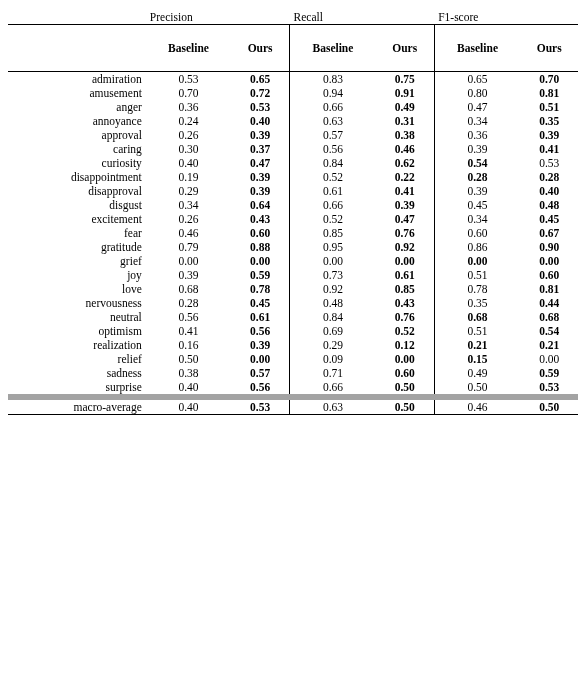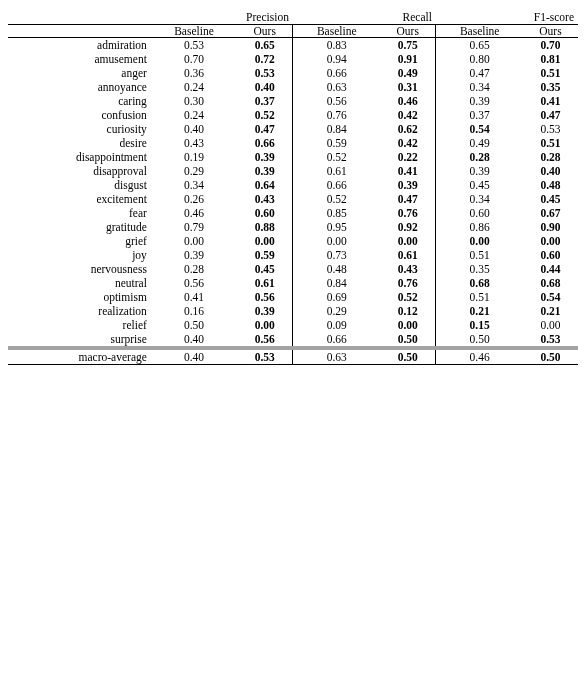--- a/index.html
+++ b/index.html
@@ -9,45 +9,45 @@
       font-size: 12px;
       padding: 10px 8px;
       width: 586px;
     }
     table {
       border-collapse: collapse;
       width: 100%;
       font-size: 11.5px;
     }
     .header-top th {
-      text-align: right;
+      text-align: left;
       font-weight: normal;
       padding: 1px 4px;
       border: none;
     }
     .header-sub th {
       text-align: center;
-      font-weight: normal;
-      padding: 0 4px;
+      font-weight: bold;
+      padding: 17px 4px;
       border-top: 1px solid #000;
       border-bottom: 1px solid #000;
     }
     .header-sub th:first-child {
       border-left: none;
       text-align: left;
     }
     td {
       padding: 1px 4px;
       text-align: center;
     }
     td:first-child {
       text-align: right;
     }
     tr.last-row td {
-      border-top: 4px solid #a3a3a3;
+      border-top: 6px solid #a3a3a3;
       border-bottom: 1px solid #000;
       margin-top: 40px;
     }
     .bold { font-weight: bold; }
     
     .col-sep-left {
       border-left: 1px solid #000;
     }
     th.col-sep-left {
       border-left: 1px solid #000;
@@ -108,56 +108,47 @@
       <tr>
         <td>annoyance</td>
         <td>0.24</td>
         <td class="bold">0.40</td>
         <td class="col-sep-left">0.63</td>
         <td class="bold">0.31</td>
         <td class="col-sep-left">0.34</td>
         <td class="bold">0.35</td>
       </tr>
       <tr>
+        <td>approval</td>
+        <td>0.26</td>
+        <td class="bold">0.39</td>
+        <td class="col-sep-left">0.57</td>
+        <td class="bold">0.38</td>
+        <td class="col-sep-left">0.36</td>
+        <td class="bold">0.39</td>
+      </tr>
+      <tr>
         <td>caring</td>
         <td>0.30</td>
         <td class="bold">0.37</td>
         <td class="col-sep-left">0.56</td>
         <td class="bold">0.46</td>
         <td class="col-sep-left">0.39</td>
         <td class="bold">0.41</td>
       </tr>
       <tr>
-        <td>confusion</td>
-        <td>0.24</td>
-        <td class="bold">0.52</td>
-        <td class="col-sep-left">0.76</td>
-        <td class="bold">0.42</td>
-        <td class="col-sep-left">0.37</td>
-        <td class="bold">0.47</td>
-      </tr>
-      <tr>
         <td>curiosity</td>
         <td>0.40</td>
         <td class="bold">0.47</td>
         <td class="col-sep-left">0.84</td>
         <td class="bold">0.62</td>
         <td class="col-sep-left bold">0.54</td>
         <td>0.53</td>
       </tr>
       <tr>
-        <td>desire</td>
-        <td>0.43</td>
-        <td class="bold">0.66</td>
-        <td class="col-sep-left">0.59</td>
-        <td class="bold">0.42</td>
-        <td class="col-sep-left">0.49</td>
-        <td class="bold">0.51</td>
-      </tr>
-      <tr>
         <td>disappointment</td>
         <td>0.19</td>
         <td class="bold">0.39</td>
         <td class="col-sep-left">0.52</td>
         <td class="bold">0.22</td>
         <td class="col-sep-left bold">0.28</td>
         <td class="bold">0.28</td>
       </tr>
       <tr>
         <td>disapproval</td>
@@ -216,20 +207,29 @@
       <tr>
         <td>joy</td>
         <td>0.39</td>
         <td class="bold">0.59</td>
         <td class="col-sep-left">0.73</td>
         <td class="bold">0.61</td>
         <td class="col-sep-left">0.51</td>
         <td class="bold">0.60</td>
       </tr>
       <tr>
+        <td>love</td>
+        <td>0.68</td>
+        <td class="bold">0.78</td>
+        <td class="col-sep-left">0.92</td>
+        <td class="bold">0.85</td>
+        <td class="col-sep-left">0.78</td>
+        <td class="bold">0.81</td>
+      </tr>
+      <tr>
         <td>nervousness</td>
         <td>0.28</td>
         <td class="bold">0.45</td>
         <td class="col-sep-left">0.48</td>
         <td class="bold">0.43</td>
         <td class="col-sep-left">0.35</td>
         <td class="bold">0.44</td>
       </tr>
       <tr>
         <td>neutral</td>
@@ -259,20 +259,29 @@
         <td class="bold">0.21</td>
       </tr>
       <tr>
         <td>relief</td>
         <td>0.50</td>
         <td class="bold">0.00</td>
         <td class="col-sep-left">0.09</td>
         <td class="bold">0.00</td>
         <td class="col-sep-left bold">0.15</td>
         <td>0.00</td>
+      </tr>
+      <tr>
+        <td>sadness</td>
+        <td>0.38</td>
+        <td class="bold">0.57</td>
+        <td class="col-sep-left">0.71</td>
+        <td class="bold">0.60</td>
+        <td class="col-sep-left">0.49</td>
+        <td class="bold">0.59</td>
       </tr>
       <tr>
         <td>surprise</td>
         <td>0.40</td>
         <td class="bold">0.56</td>
         <td class="col-sep-left">0.66</td>
         <td class="bold">0.50</td>
         <td class="col-sep-left">0.50</td>
         <td class="bold">0.53</td>
       </tr>

